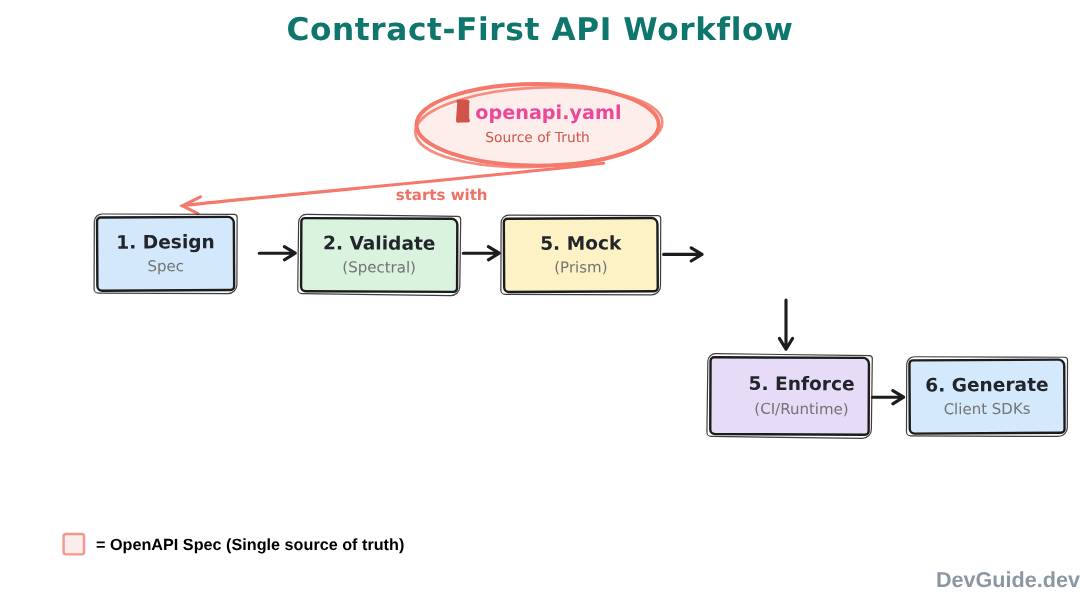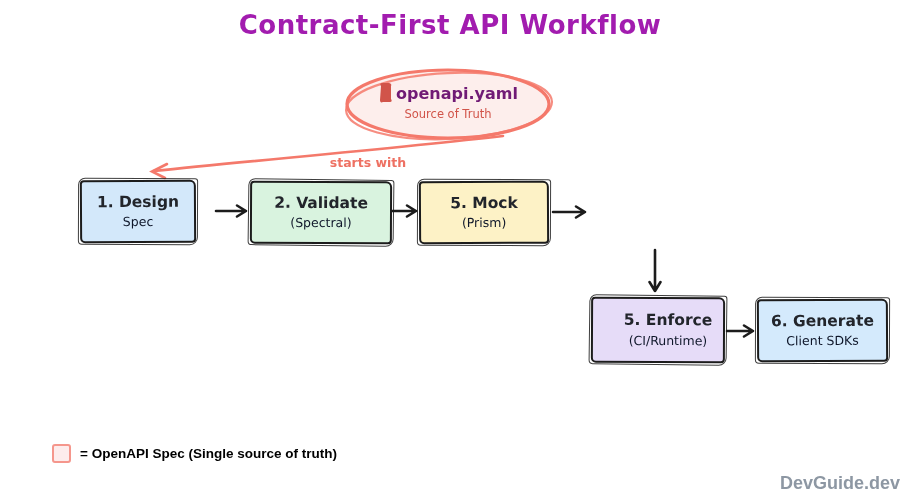--- a/index.html
+++ b/index.html
@@ -2,21 +2,21 @@
 <html><head>
 <meta charset="utf-8">
 <style>
   html,body{margin:0;padding:0;background:#ffffff;}
   .canvas{
     position:relative;width:900px;height:500px;background:#ffffff;overflow:hidden;
     font-family:"DejaVu Sans",sans-serif;
   }
   .title{
     position:absolute;top:10px;left:0;width:900px;text-align:center;
-    font-size:26px;font-weight:700;color:#a21caf;letter-spacing:.5px;margin:0;
+    font-size:26px;font-weight:700;color:#0f766e;letter-spacing:.5px;margin:0;
   }
   .strokes{position:absolute;left:0;top:0;width:900px;height:500px;pointer-events:none;}
   
   .oval-text{
     position:absolute;left:348px;top:82px;width:200px;text-align:center;
   }
   .oval-file{display:flex;align-items:center;justify-content:center;gap:3px;
     font-size:16px;font-weight:600;}
   .oval-caption{font-size:11.5px;margin-top:3px;font-weight:500;}
   .start-label{
@@ -28,21 +28,21 @@
     position:absolute;display:flex;flex-direction:column;align-items:center;justify-content:center;
     border:2.4px solid #1c1c1c;border-radius:4px 6px 4px 5px;box-sizing:border-box;
   }
   .step::after{
     content:"";position:absolute;inset:-4px;border:1.6px solid #1c1c1c;
     border-radius:7px 3px 8px 4px;transform:rotate(.5deg);opacity:.85;pointer-events:none;
   }
   .step:nth-of-type(odd){transform:rotate(-.3deg);}
   .step:nth-of-type(even){transform:rotate(.25deg);}
   .step-title{font-size:15.5px;font-weight:700;color:#22252b;line-height:1.15;}
-  .step-sub{font-size:12.5px;color:#0f172a;margin-top:3px;font-weight:500;}
+  .step-sub{font-size:12.5px;color:#737373;margin-top:3px;font-weight:500;}
   
   .legend{position:absolute;left:52px;top:444px;display:flex;align-items:center;gap:9px;
     font-family:"Liberation Sans",sans-serif;}
   .legend-swatch{width:19px;height:19px;border-radius:3px;border:2px solid;box-sizing:border-box;}
   .legend-text{font-size:13.5px;color:#000000;font-weight:bold;}
   .footer{
     position:absolute;right:0;bottom:6px;font-family:"Liberation Sans",sans-serif;
     font-size:18px;font-weight:700;color:#8d97a3;
   }
 </style>
@@ -68,32 +68,32 @@
       <path d="M655 250 L655 291 M655 291 L649.5 282 M655 291 L660.5 282"></path>
       <path d="M727 331 L753 331 M753 331 L744 325.5 M753 331 L744 336.5"></path>
     </g>
   </svg>
 
   <div class="oval-text">
     <div class="oval-file">
       <svg width="15" height="22" viewBox="0 0 15 22" class="icon-fill">
         <path d="M4 1 C2 1 2 3 3 4 L2 18 C2 20 3 21 5 20 L12 20 C14 20 14 18 13 17 L13 4 C14 3 13 1 10.5 1 Z" fill="#d1544a"></path>
       </svg>
-      <span class="red-text" style="color: #701a75;">openapi.yaml</span>
+      <span class="red-text" style="color: #ec4899;">openapi.yaml</span>
     </div>
     <div class="oval-caption red-text" style="color: rgb(209, 84, 74);">Source of Truth</div>
   </div>
 
   <div class="start-label" style="color: rgb(238, 113, 99);">starts with</div>
 
   <div class="step" style="left: 80px; top: 180px; width: 116px; height: 63px; background: rgb(211, 232, 250);">
     <div class="step-title">1. Design</div>
     <div class="step-sub">Spec</div>
   </div>
-  <div class="step" style="left: 250px; top: 181px; width: 142px; height: 63px; background: rgb(217, 243, 223);">
+  <div class="step" style="left: 250px; top: 181px; width: 132px; height: 63px; background: rgb(217, 243, 223);">
     <div class="step-title">2. Validate</div>
     <div class="step-sub">(Spectral)</div>
   </div>
   <div class="step" style="left: 419px; top: 181px; width: 130px; height: 63px; background: rgb(253, 242, 198);">
     <div class="step-title">5. Mock</div>
     <div class="step-sub">(Prism)</div>
   </div>
   <div class="step" style="left: 591px; top: 297px; width: 134px; height: 66px; background: rgb(230, 220, 248); padding-left: 20px;">
     <div class="step-title">5. Enforce</div>
     <div class="step-sub">(CI/Runtime)</div>

